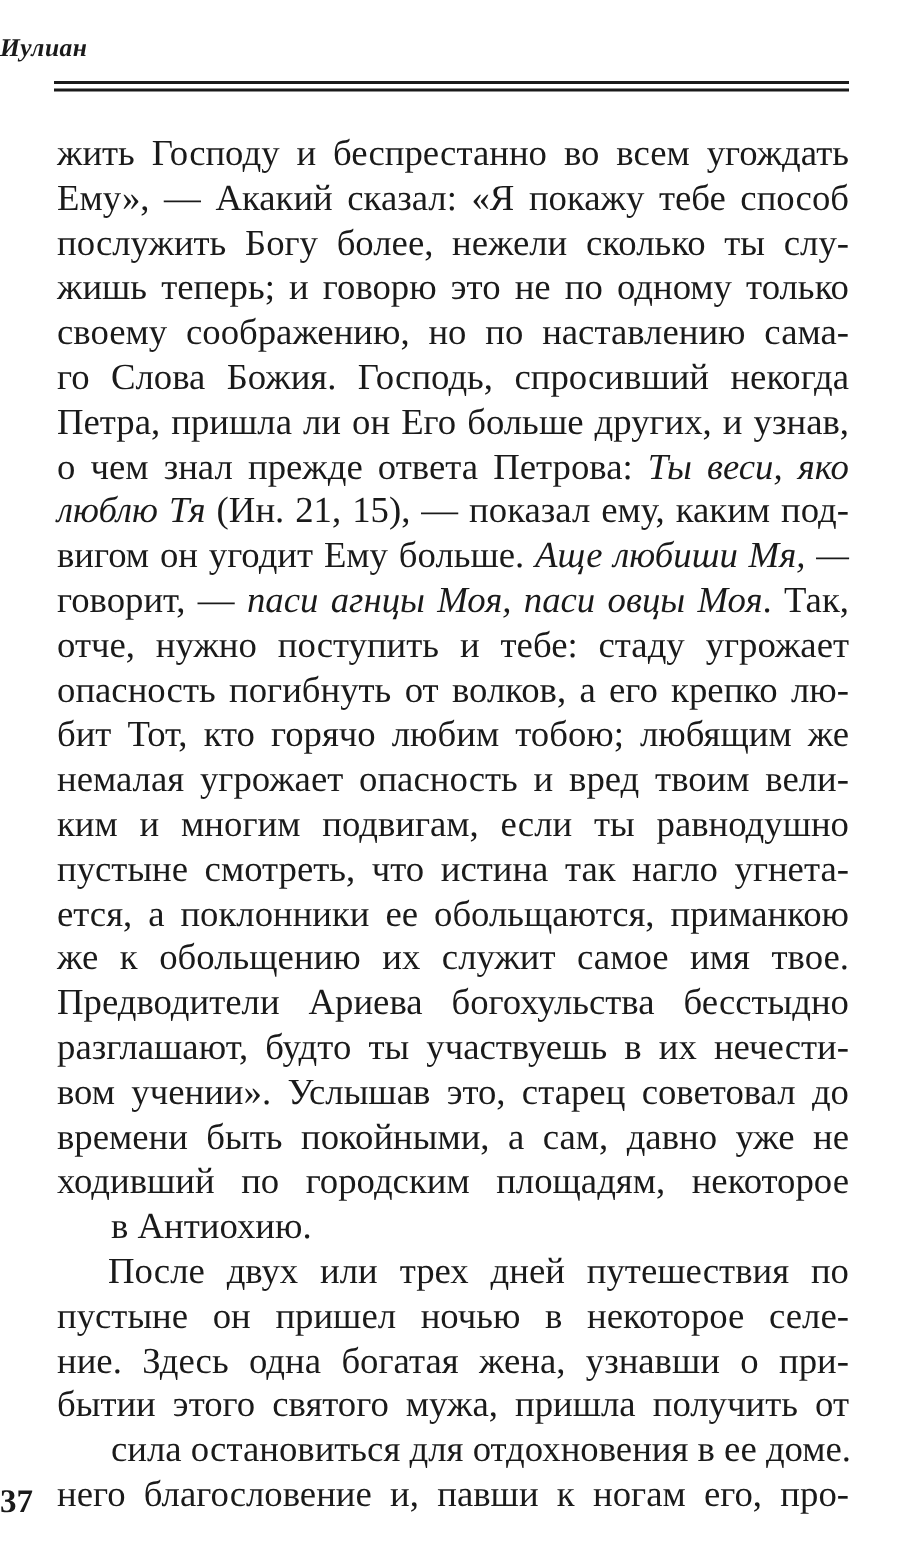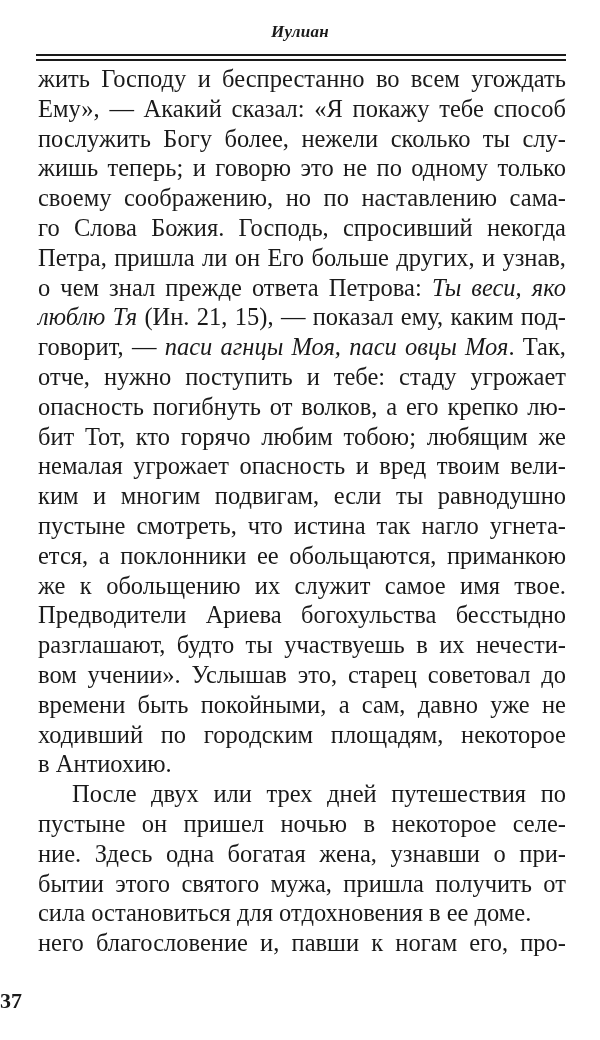--- a/index.html
+++ b/index.html
@@ -3,37 +3,37 @@
   <meta charset="utf-8">
   <style>
     html, body { margin: 0; padding: 0; background: #ffffff; }
     body {
       width: 600px; height: 1040px; position: relative; overflow: hidden;
       font-family: "Liberation Serif", "DejaVu Serif", serif;
       color: #1a1a1a;
     }
     .running-head {
       position: absolute; top: 22px; left: 0; width: 600px;
-      text-align: center; font-style: italic; font-weight: bold;
+      font-style: italic; font-weight: bold;
       font-size: 17px; letter-spacing: 0.3px;
     }
     .rule {
       position: absolute; left: 36px; width: 530px; height: 2px; background: #1a1a1a;
     }
     .rule.top { top: 54px; }
     .rule.bottom { top: 59px; }
     .page-body {
-      position: absolute; left: 38px; top: 64px; width: 528px;
+      position: absolute; left: 38px; top: 88px; width: 528px;
     }
     .line {
       display: block; height: 29.8px; line-height: 29.8px;
       font-size: 24.5px; white-space: nowrap;
       text-align: justify; text-align-last: justify;
     }
-    .line.last { text-align-last: left; }
+    .line.last { text-align-last: left; margin-left: 36px; }
     .line.indent { padding-left: 34px; }
     .seg-italic { font-style: italic; }
     .page-number {
       position: absolute; top: 988px; left: 0; width: 600px;
       font-size: 22px; font-weight: bold;
     }
   </style>
 </head>
 <body>
 
@@ -44,20 +44,21 @@
 <div class="page-body" id="page-body">
     <span class="line"><span>жить Господу и беспрестанно во всем угождать</span></span>
     <span class="line"><span>Ему», — Акакий сказал: «Я покажу тебе способ</span></span>
     <span class="line"><span>послужить Богу более, нежели сколько ты слу-</span></span>
     <span class="line"><span>жишь теперь; и говорю это не по одному только</span></span>
     <span class="line"><span>своему соображению, но по наставлению сама-</span></span>
     <span class="line"><span>го Слова Божия. Господь, спросивший некогда</span></span>
     <span class="line"><span>Петра, пришла ли он Его больше других, и узнав,</span></span>
     <span class="line"><span>о чем знал прежде ответа Петрова: </span><span class="seg-italic">Ты веси, яко</span></span>
     <span class="line"><span class="seg-italic">люблю Тя</span><span> (Ин. 21, 15), — показал ему, каким под-</span></span>
+    <span class="line"><span>вигом он угодит Ему больше. </span><span class="seg-italic">Аще любиши Мя, —</span></span>
     <span class="line"><span>говорит, — </span><span class="seg-italic">паси агнцы Моя, паси овцы Моя</span><span>. Так,</span></span>
     <span class="line"><span>отче, нужно поступить и тебе: стаду угрожает</span></span>
     <span class="line"><span>опасность погибнуть от волков, а его крепко лю-</span></span>
     <span class="line"><span>бит Тот, кто горячо любим тобою; любящим же</span></span>
     <span class="line"><span>немалая угрожает опасность и вред твоим вели-</span></span>
     <span class="line"><span>ким и многим подвигам, если ты равнодушно</span></span>
     <span class="line"><span>пустыне смотреть, что истина так нагло угнета-</span></span>
     <span class="line"><span>ется, а поклонники ее обольщаются, приманкою</span></span>
     <span class="line"><span>же к обольщению их служит самое имя твое.</span></span>
     <span class="line"><span>Предводители Ариева богохульства бесстыдно</span></span>

